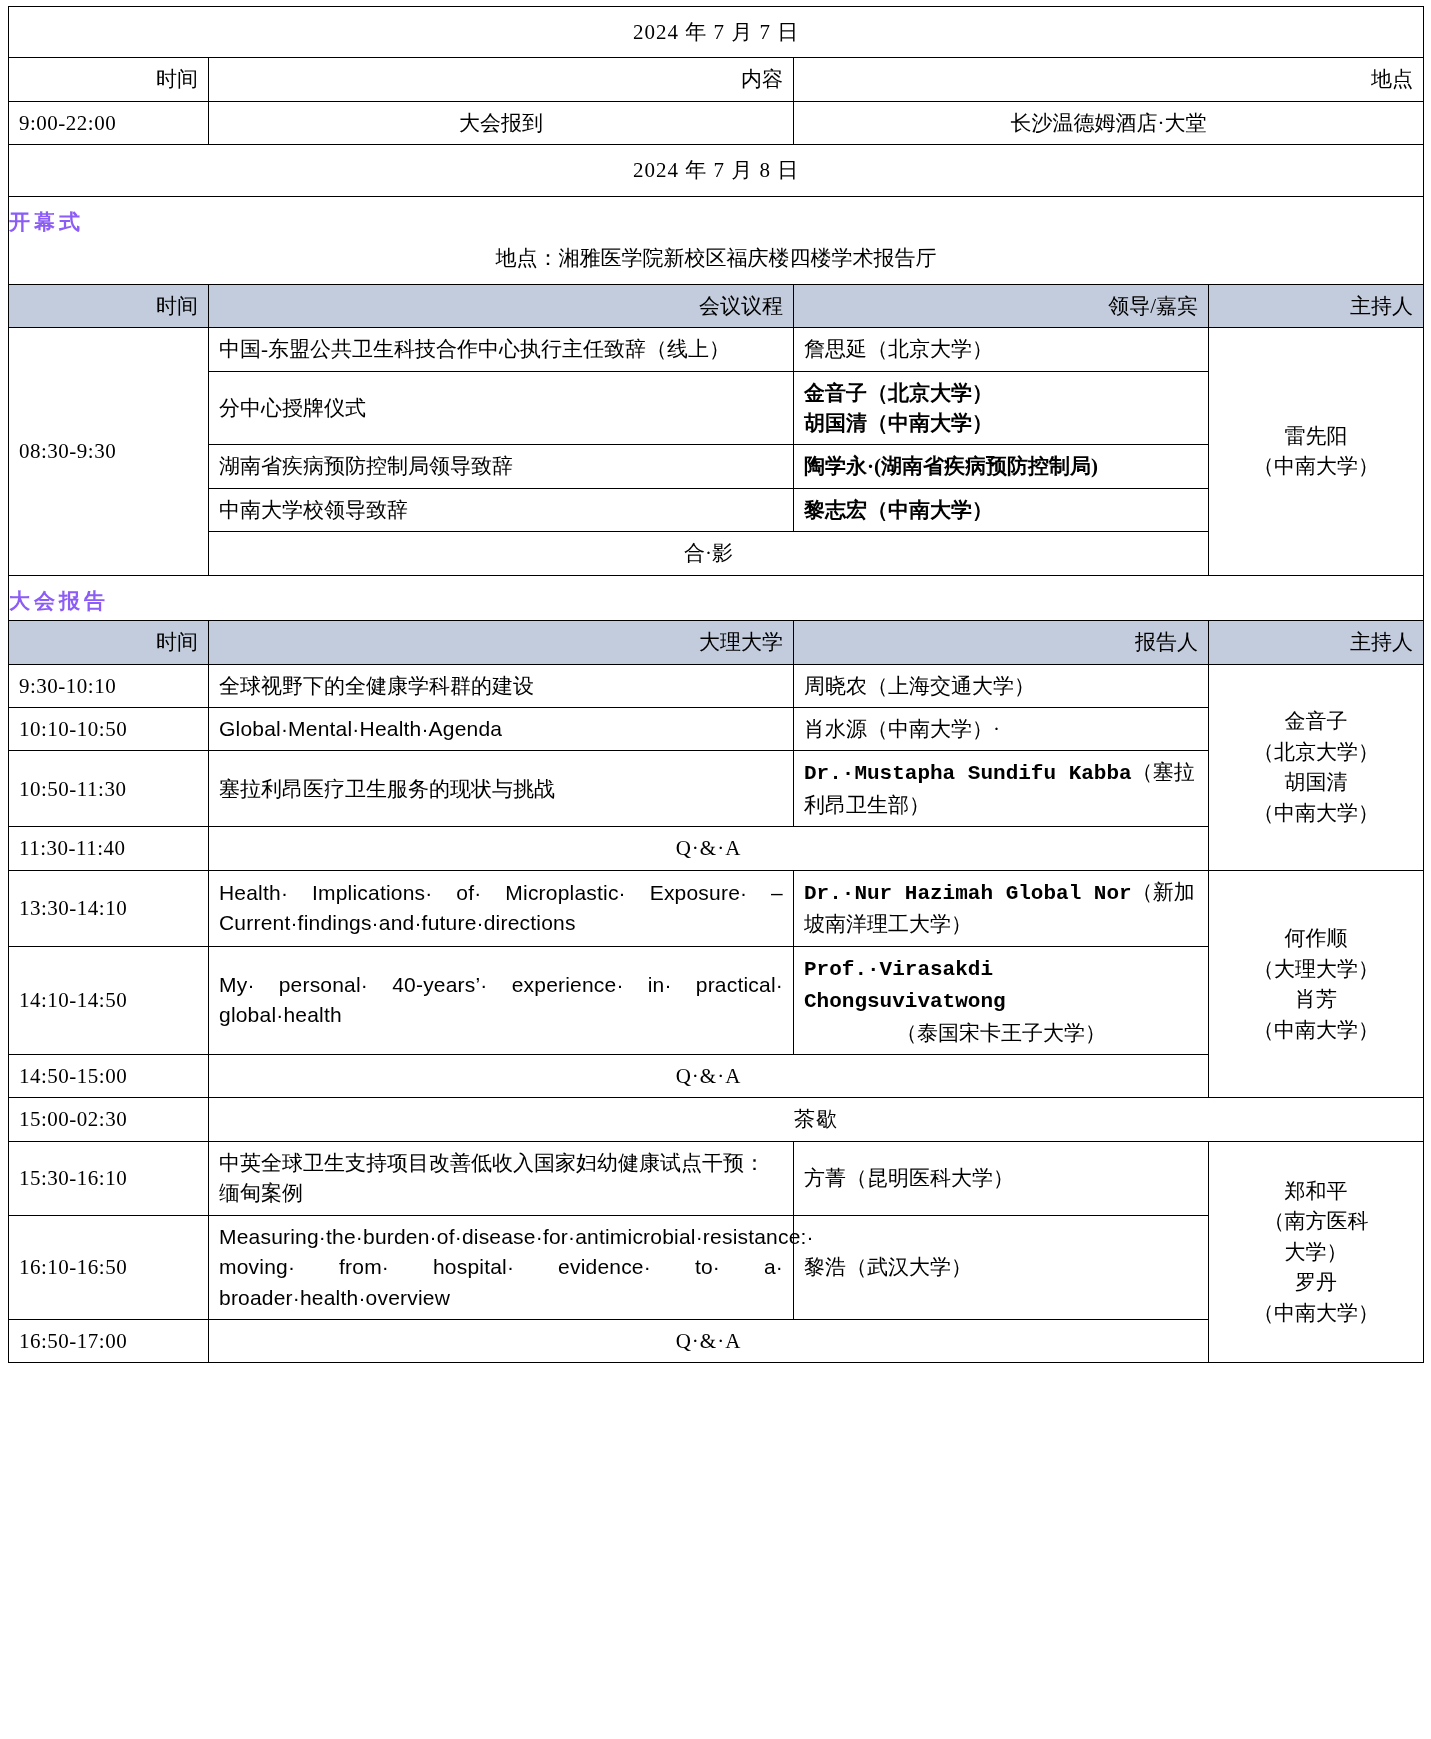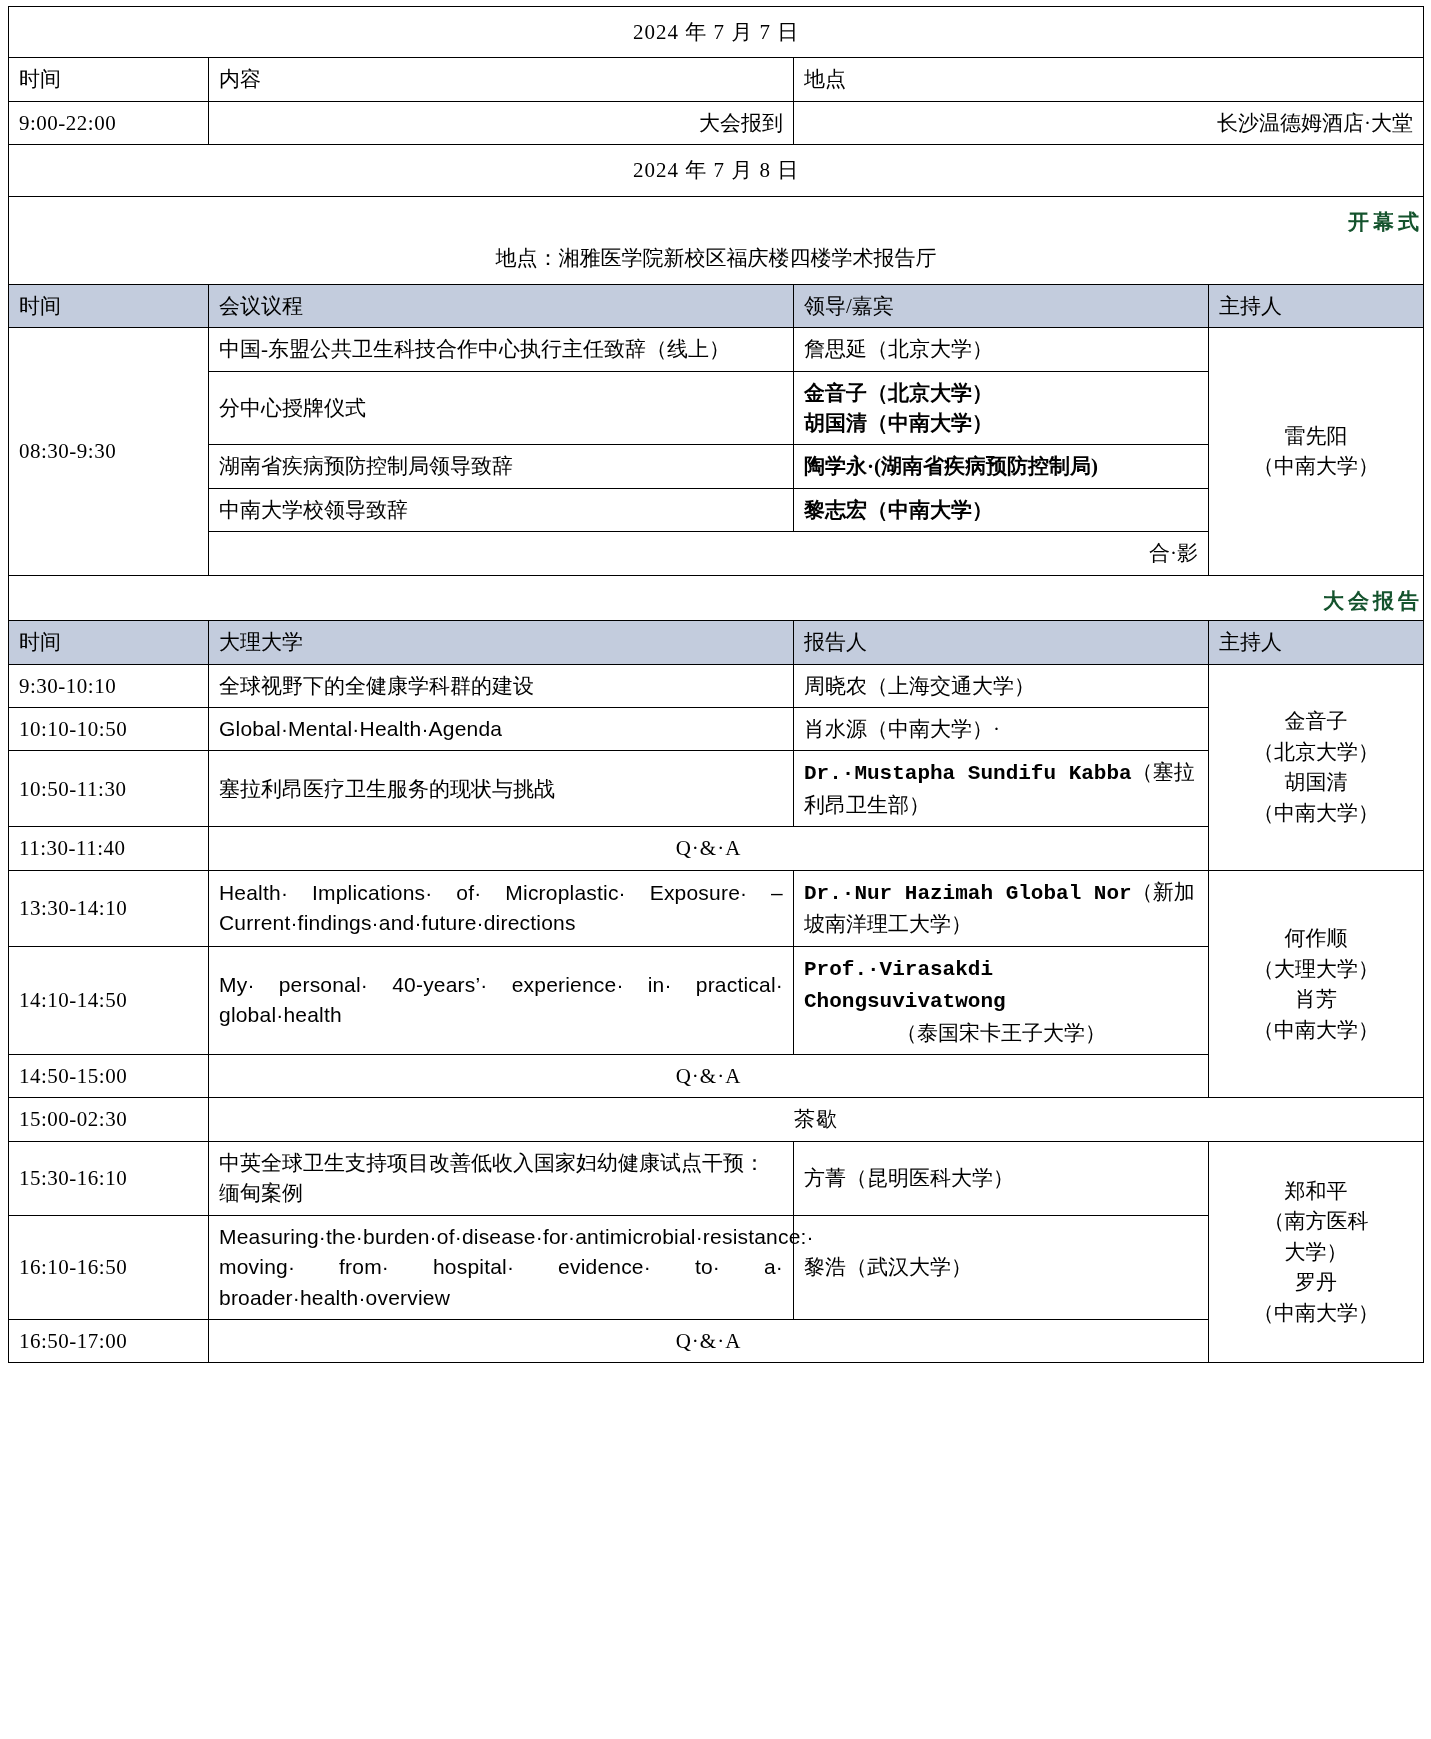--- a/index.html
+++ b/index.html
@@ -34,31 +34,31 @@
   .col-guest { width: 415px; }
   .col-host { width: 215px; }
 
   .date-banner {
     text-align: center;
     font-size: 27px;
     letter-spacing: 1px;
     padding: 10px 0 !important;
   }
   .head-cell {
-    text-align: left;
+    text-align: right;
     font-size: 24px;
     font-weight: normal;
   }
-  .center { text-align: right; }
+  .center { text-align: center; }
   .shaded {
     background: #c3ccdd;
   }
   .section-title {
-    text-align: right;
-    color: #14532d;
+    text-align: left;
+    color: #8b5cf6;
     font-size: 30px;
     font-weight: bold;
     letter-spacing: 4px;
     padding: 10px 0 4px 0 !important;
     border-bottom: none !important;
   }
   .section-sub {
     text-align: center;
     font-size: 21px;
     padding: 2px 0 10px 0 !important;

